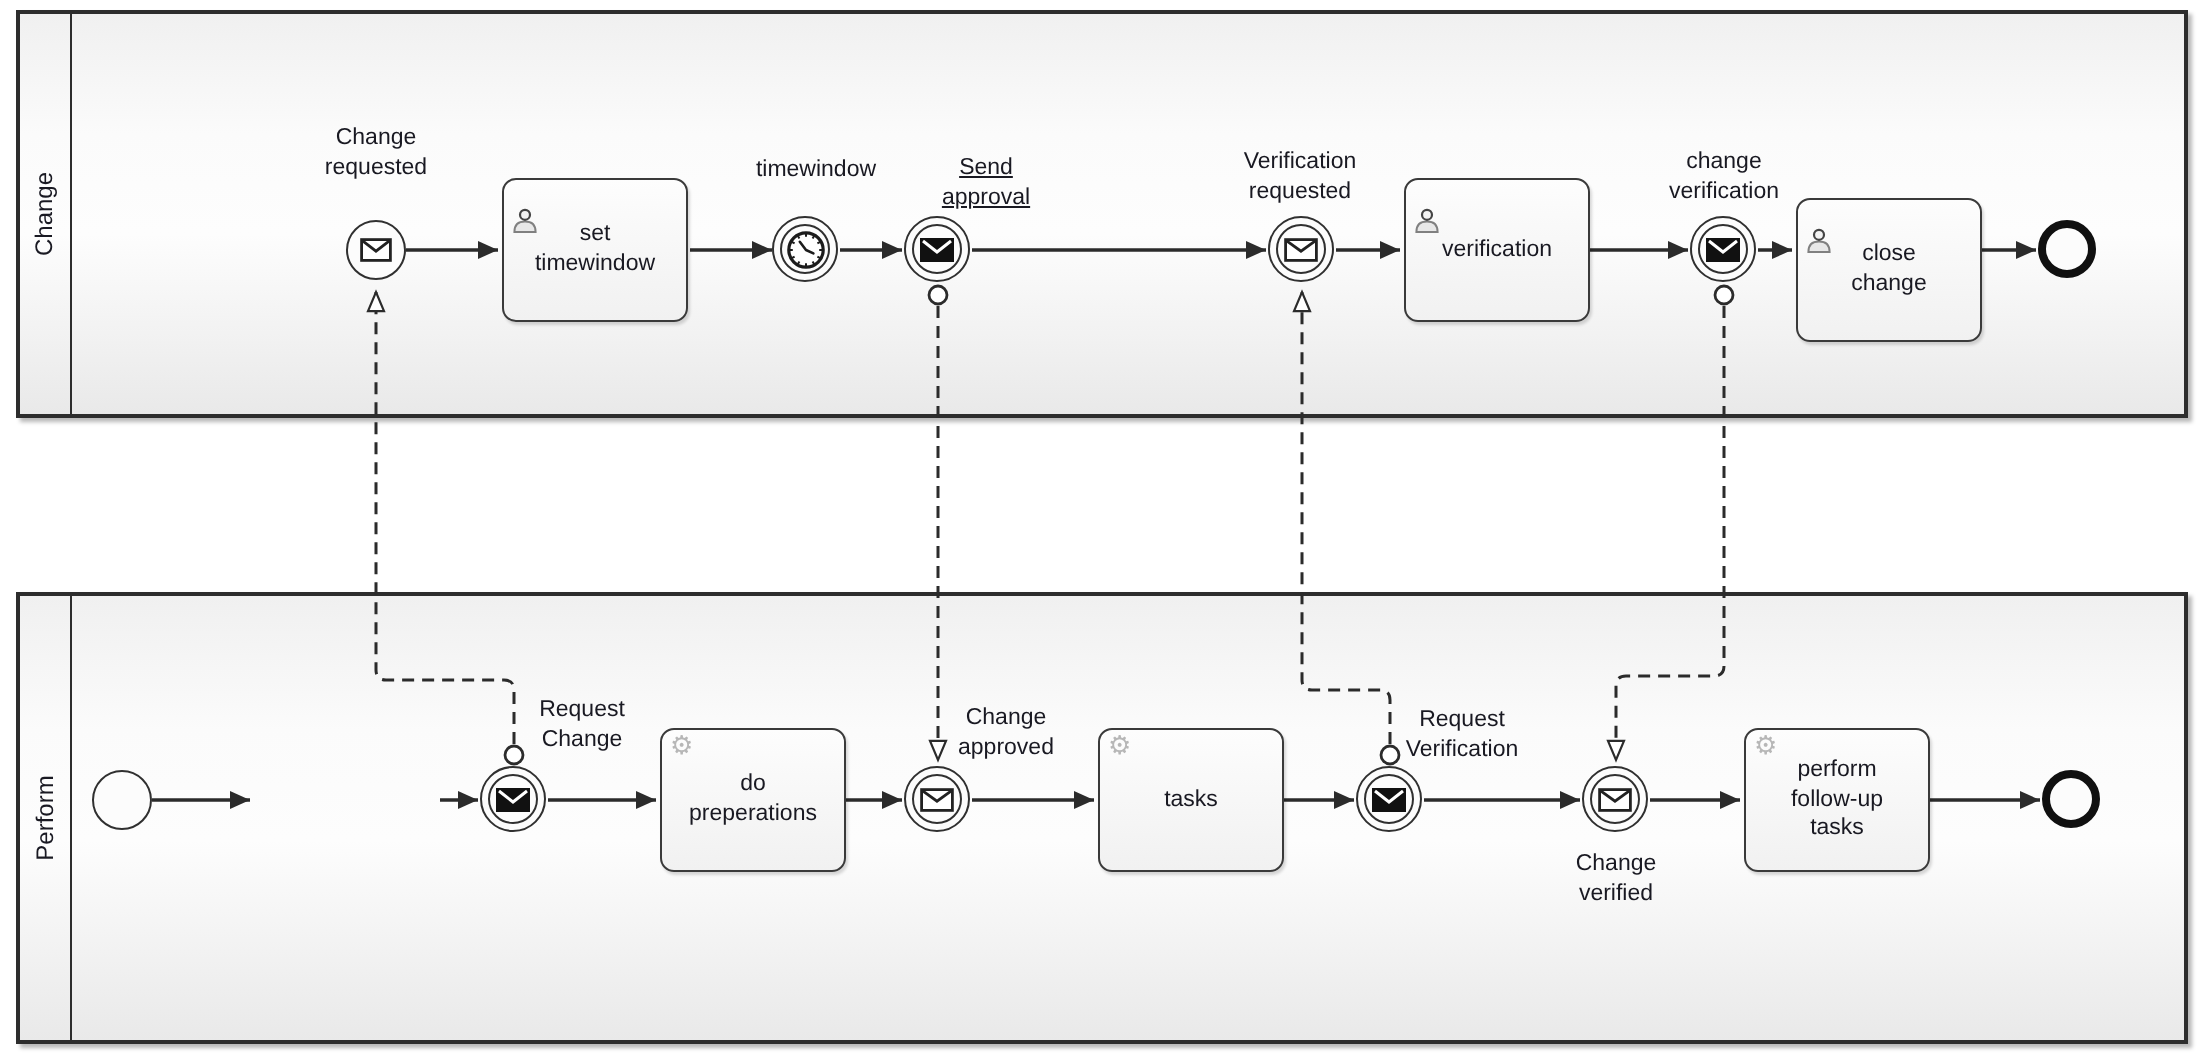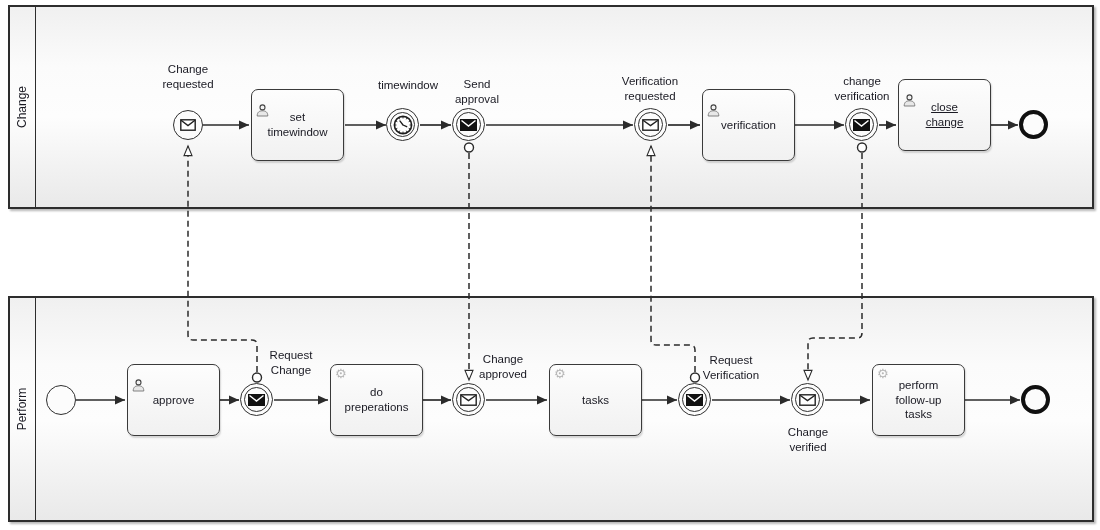--- a/index.html
+++ b/index.html
@@ -186,44 +186,35 @@
 
   <div class="event ev-inter" style="left:845px;top:108px;">
     <div class="ring">
       <svg width="17" height="12" viewBox="0 0 17 12">
         <rect x="0.5" y="0.5" width="16" height="11" fill="#111111" stroke="#111111"></rect>
         <path d="M1.5,1.5 L8.5,7 L15.5,1.5" fill="none" stroke="#ffffff" stroke-width="1.5"></path>
       </svg>
     </div>
   </div>
 
-  <div class="task" style="left:898px;top:79px;text-decoration:underline;">
+  <div class="task" style="left:898px;top:99px;">
     <span class="ticon">
       <svg width="13" height="13" viewBox="0 0 13 13">
         <path d="M1.2,12 C1.2,8 3.5,6.8 6.5,6.8 C9.5,6.8 11.8,8 11.8,12 Z" fill="#e8e8e8" stroke="#808080" stroke-width="1"></path>
         <circle cx="6.5" cy="3.4" r="2.5" fill="#f2f2f2" stroke="#444444" stroke-width="1.1"></circle>
       </svg>
     </span>
     <span>close
 change</span>
   </div>
 
   <div class="event ev-end" style="left:1019px;top:110px;"></div>
 
   <div class="event ev-start" style="left:46px;top:385px;"></div>
 
-  <div class="task" style="left:127px;top:364px;">
-    <span class="ticon">
-      <svg width="13" height="13" viewBox="0 0 13 13">
-        <path d="M1.2,12 C1.2,8 3.5,6.8 6.5,6.8 C9.5,6.8 11.8,8 11.8,12 Z" fill="#e8e8e8" stroke="#808080" stroke-width="1"></path>
-        <circle cx="6.5" cy="3.4" r="2.5" fill="#f2f2f2" stroke="#444444" stroke-width="1.1"></circle>
-      </svg>
-    </span>
-    <span>approve</span>
-  </div>
 
   <div class="event ev-inter" style="left:240px;top:383px;">
     <div class="ring">
       <svg width="17" height="12" viewBox="0 0 17 12">
         <rect x="0.5" y="0.5" width="16" height="11" fill="#111111" stroke="#111111"></rect>
         <path d="M1.5,1.5 L8.5,7 L15.5,1.5" fill="none" stroke="#ffffff" stroke-width="1.5"></path>
       </svg>
     </div>
   </div>
 
@@ -270,21 +261,21 @@
     <span>perform
 follow-up
 tasks</span>
   </div>
 
   <div class="event ev-end" style="left:1021px;top:385px;"></div>
 
   <div class="lbl" style="left:133px;top:62px;">Change
 requested</div>
   <div class="lbl" style="left:353px;top:78px;">timewindow</div>
-  <div class="lbl" style="left:422px;top:77px;">Send
+  <div class="lbl" style="left:438px;top:77px;text-decoration:underline;">Send
 approval</div>
   <div class="lbl" style="left:595px;top:74px;">Verification
 requested</div>
   <div class="lbl" style="left:807px;top:74px;">change
 verification</div>
   <div class="lbl" style="left:246px;top:348px;width:90px;">Request
 Change</div>
   <div class="lbl" style="left:448px;top:352px;">Change
 approved</div>
   <div class="lbl" style="left:676px;top:353px;">Request

